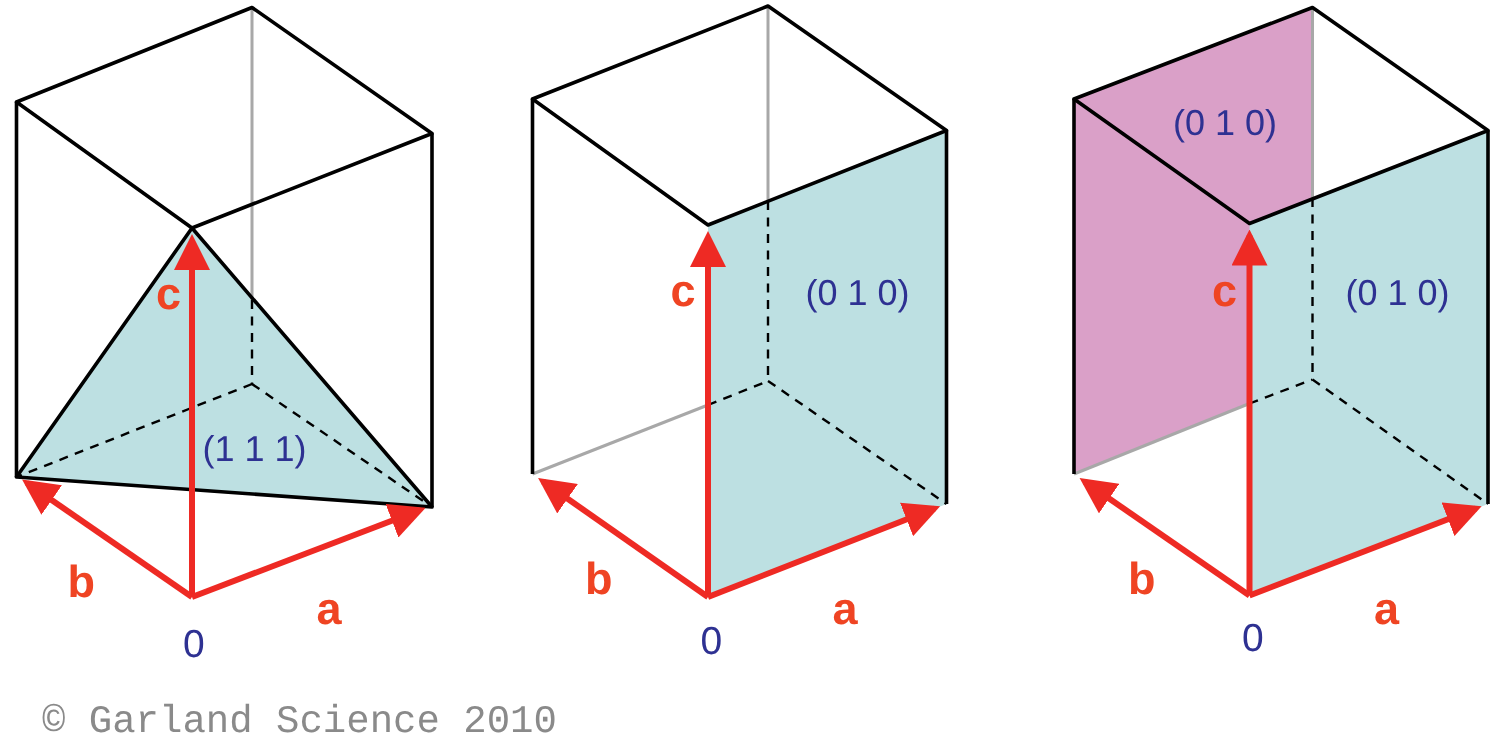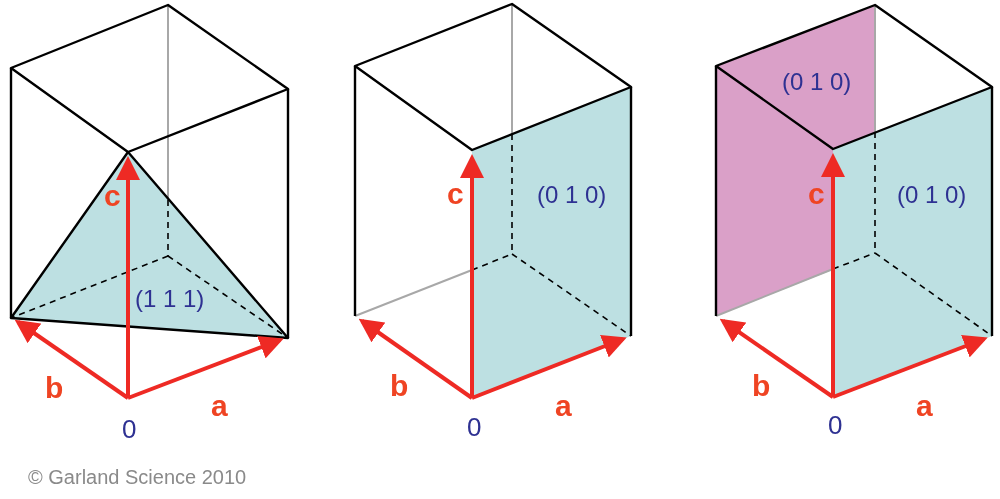--- a/index.html
+++ b/index.html
@@ -1,21 +1,21 @@
 <!DOCTYPE html>
 <html><head>
 <meta charset="utf-8">
 <style>
   html, body { margin: 0; padding: 0; background: #ffffff; }
   body { width: 1000px; height: 499px; overflow: hidden; position: relative; }
   svg { position: absolute; left: 0; top: 0; }
   .axis-label { font-family: "Liberation Sans", sans-serif; font-weight: bold; font-size: 30px; fill: #ef4423; }
   .origin-label { font-family: "Liberation Sans", sans-serif; font-size: 26px; fill: #2e3192; }
   .plane-label { font-family: "Liberation Sans", sans-serif; font-size: 24px; fill: #2e3192; }
-  .copyright { position: absolute; left: 28px; top: 466px; font-family: Liberation Sans, sans-serif; font-size: 20px; color: #8a8a8a; white-space: nowrap; }
+  .copyright { position: absolute; left: 28px; top: 466px; font-family: Liberation Mono, monospace; font-size: 26px; color: #8a8a8a; white-space: nowrap; }
 </style>
 </head>
 <body>
 
 <svg width="1000" height="499" viewBox="0 0 1000 499">
   <defs>
     <marker id="arrowhead" markerWidth="6" markerHeight="6" refX="5" refY="3" orient="auto" markerUnits="strokeWidth">
       <path d="M0,0 L6,3 L0,6 Z" fill="#ee2a24"></path>
     </marker>
   </defs>

